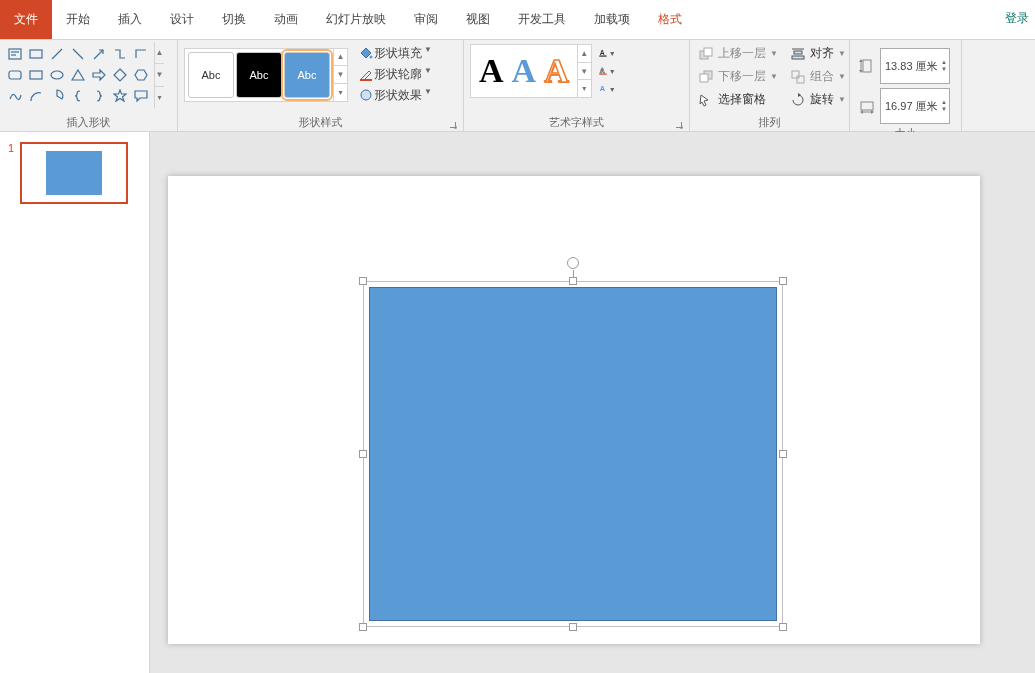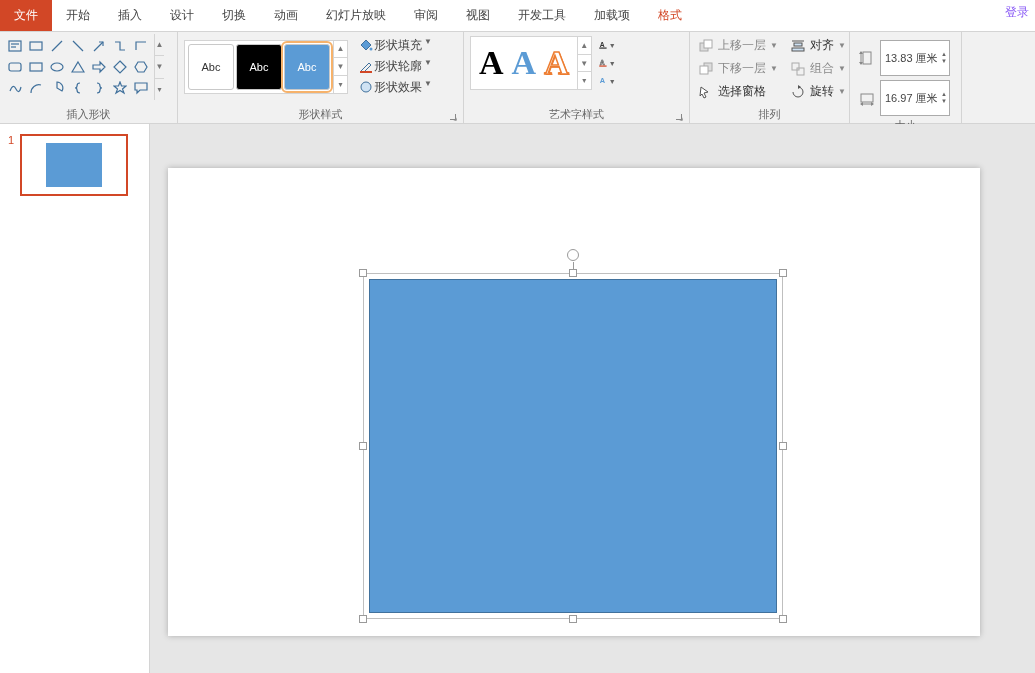--- a/index.html
+++ b/index.html
@@ -1,23 +1,23 @@
 <!DOCTYPE html>
 <html><head>
 <meta charset="utf-8">
 <style>
 * { margin: 0; padding: 0; box-sizing: border-box; font-family: "Microsoft YaHei", "Segoe UI", sans-serif; }
 body { width: 1035px; height: 673px; background: #fff; overflow: hidden; font-size: 12px; color: #444; }
 
 
-.tabs { height: 32px; background: #fff; display: flex; align-items: stretch; border-bottom: 1px solid #d4d4d4; position: relative; }
+.tabs { height: 40px; background: #fff; display: flex; align-items: stretch; border-bottom: 1px solid #d4d4d4; position: relative; }
 .tab { padding: 0 14px; display: flex; align-items: center; font-size: 12px; color: #444; cursor: pointer; }
 .tab.file { background: #d24726; color: #fff; font-weight: 400; }
 .tab.active { color: #d24726; }
-.login { position: absolute; right: 6px; top: 4px; color: #8b5cf6; }
+.login { position: absolute; right: 6px; top: 10px; color: #0f766e; }
 
 
 .ribbon { height: 92px; background: #f1f1f1; border-bottom: 1px solid #d4d4d4; display: flex; }
 .group { border-right: 1px solid #d4d4d4; display: flex; flex-direction: column; padding: 2px 4px 0 4px; }
 .group-body { flex: 1; display: flex; align-items: flex-start; }
 .group-label { text-align: center; font-size: 11px; color: #666; padding: 2px 0 1px 0; position: relative; }
 .group-label .launcher { position: absolute; right: 2px; bottom: 2px; width: 10px; height: 10px; }
 .launcher::before { content: ""; position: absolute; right: 1px; bottom: 1px; width: 5px; height: 5px; border-right: 1px solid #888; border-bottom: 1px solid #888; }
 .launcher::after { content: ""; position: absolute; right: 0; bottom: 0; width: 0; height: 0; border-left: 3px solid transparent; border-top: 3px solid transparent; border-right: 3px solid #888; border-bottom: 3px solid #888; transform: translate(1px,1px) scale(.5); }
 

